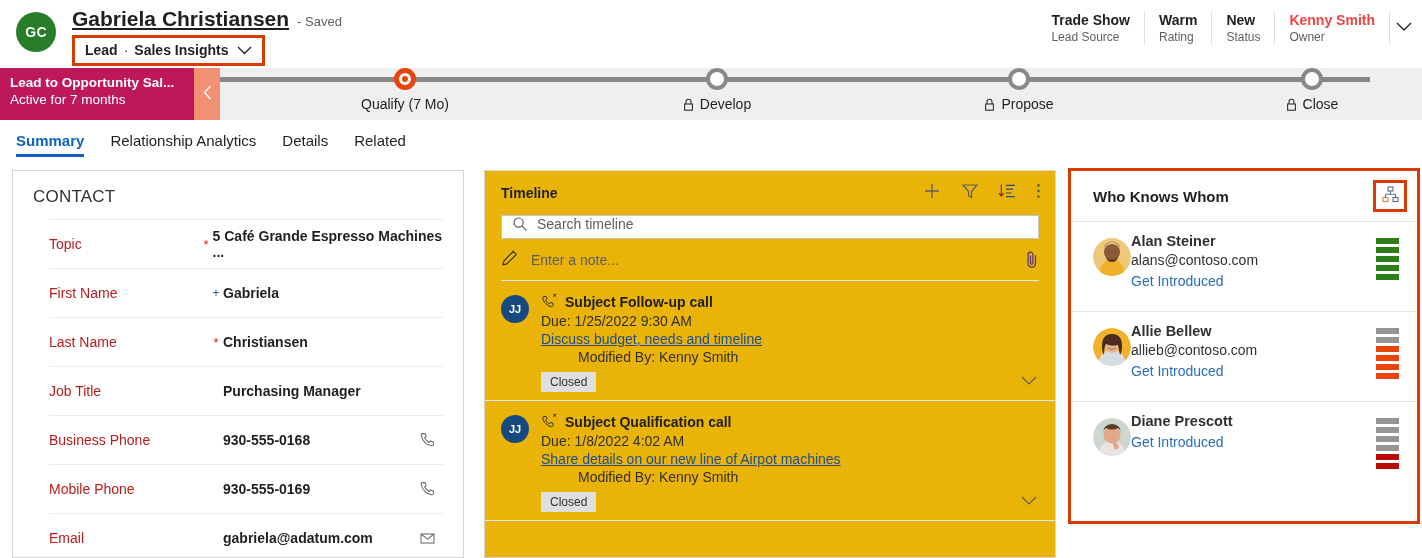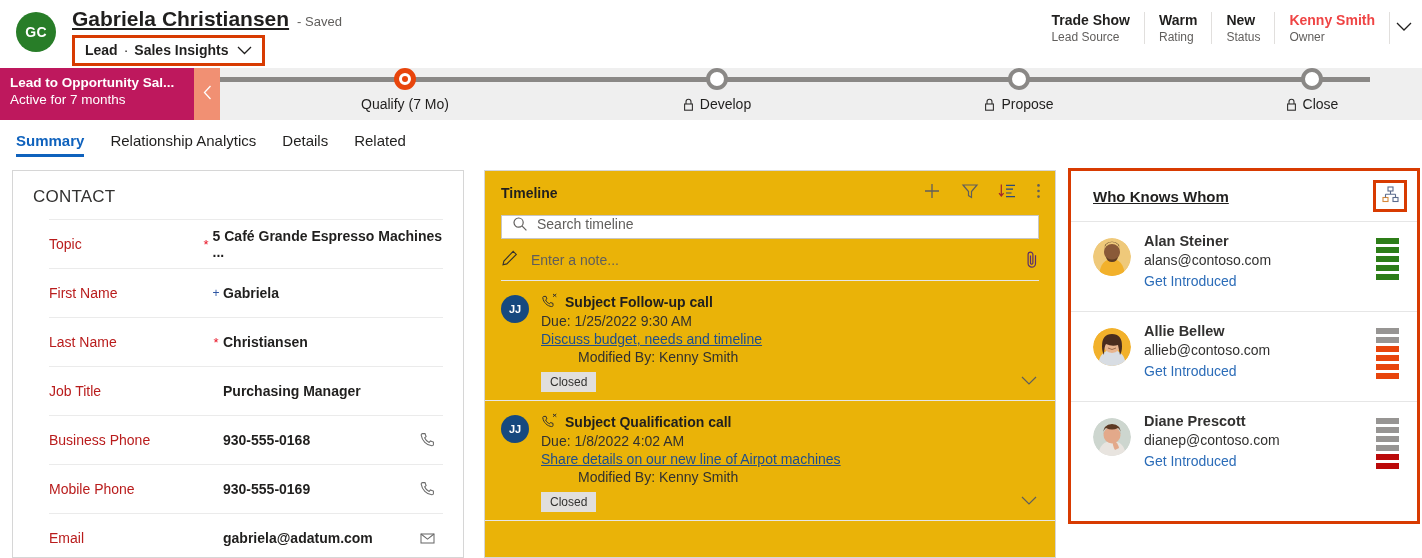--- a/index.html
+++ b/index.html
@@ -184,27 +184,27 @@
   .tl-chevron { position: absolute; right: 18px; bottom: 14px; display: flex; }
 
   
   .wkw-card {
     position: absolute; left: 1068px; top: 2px; width: 352px; height: 356px;
     border: 3px solid #d83b01; background: #ffffff; overflow: hidden;
   }
   .wkw-head {
     display: flex; align-items: center; height: 50px; padding: 0 10px 0 22px;
   }
-  .wkw-head h3 { font-size: 15px; font-weight: bold; color: #201f1e; text-decoration: underline; }
+  .wkw-head h3 { font-size: 15px; font-weight: bold; color: #201f1e; }
   .wkw-orgbtn {
     margin-left: auto; width: 34px; height: 32px; border: 3px solid #d83b01;
     display: flex; align-items: center; justify-content: center; background: #fff;
   }
   .wkw-row {
-    display: flex; align-items: flex-start; gap: 13px;
+    display: flex; align-items: flex-start; 
     padding: 11px 0 11px 22px; border-top: 1px solid #e6e6e6;
     position: relative; min-height: 90px;
   }
   .wkw-pic {
     width: 38px; height: 38px; border-radius: 50%; flex: 0 0 auto;
     margin-top: 5px; overflow: hidden; position: relative;
   }
   .wkw-info { flex: 1 1 auto; min-width: 0; }
   .wkw-name { font-size: 14.5px; font-weight: bold; color: #323130; }
   .wkw-email { font-size: 14px; color: #323130; margin-top: 3px; }
@@ -569,21 +569,20 @@
           <svg width="38" height="38" viewBox="0 0 38 38">
             <circle cx="19" cy="19" r="19" fill="#cdd6cf"></circle>
             <path d="M19 23 C27 23 32 28 33 38 L5 38 C6 28 11 23 19 23 Z" fill="#e8e4df"></path>
             <circle cx="19" cy="17" r="8.5" fill="#e3a98a"></circle>
             <path d="M10 17 q0 -11 9 -11 q9 0 9 11 q0 -5 -3 -7 q-6 3 -12 0 q-3 2 -3 7 Z" fill="#5c3a24"></path>
             <path d="M21 22 q4 3 5 8 l-4 2 q-3 -5 -2 -10 Z" fill="#e3a98a"></path>
           </svg>
         </div>
         <div class="wkw-info">
           <div class="wkw-name">Diane Prescott</div>
-          <div class="wkw-email">dianep@contoso.com</div>
           <div class="wkw-link">Get Introduced</div>
         </div>
         <div class="wkw-bars">
           <span class="bar" style="background:#979593"></span>
           <span class="bar" style="background:#979593"></span>
           <span class="bar" style="background:#979593"></span>
           <span class="bar" style="background:#979593"></span>
           <span class="bar" style="background:#bb0a0a"></span>
           <span class="bar" style="background:#bb0a0a"></span>
         </div>

